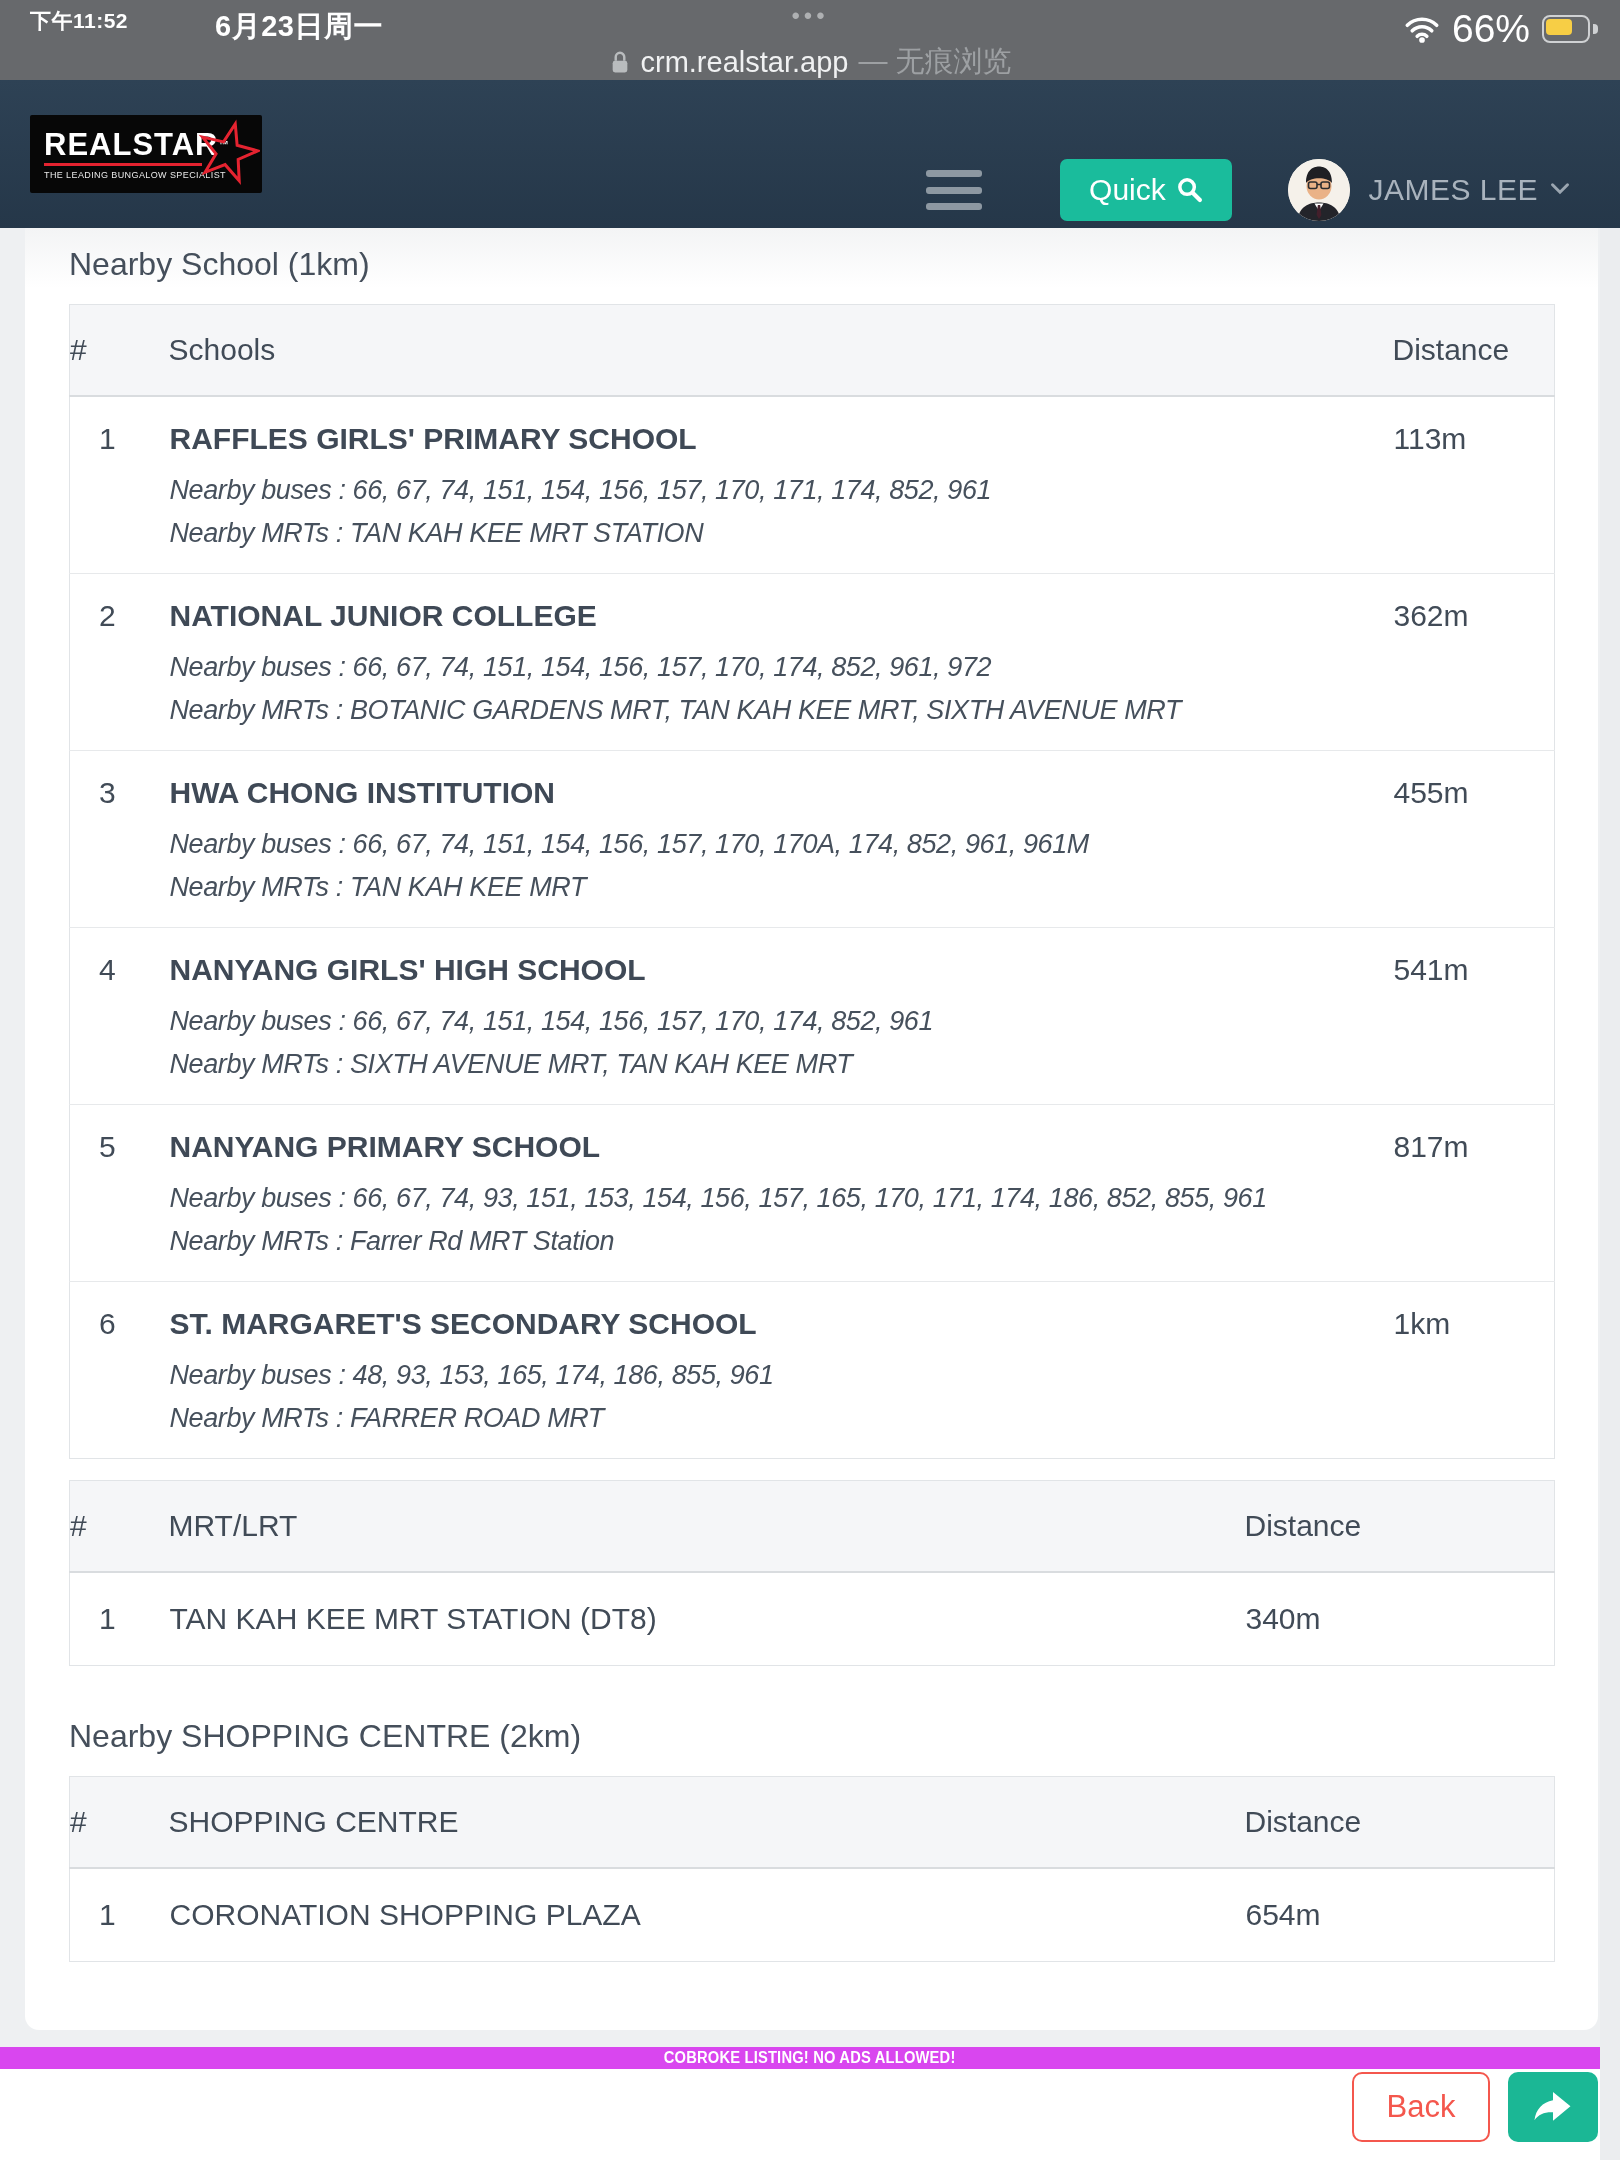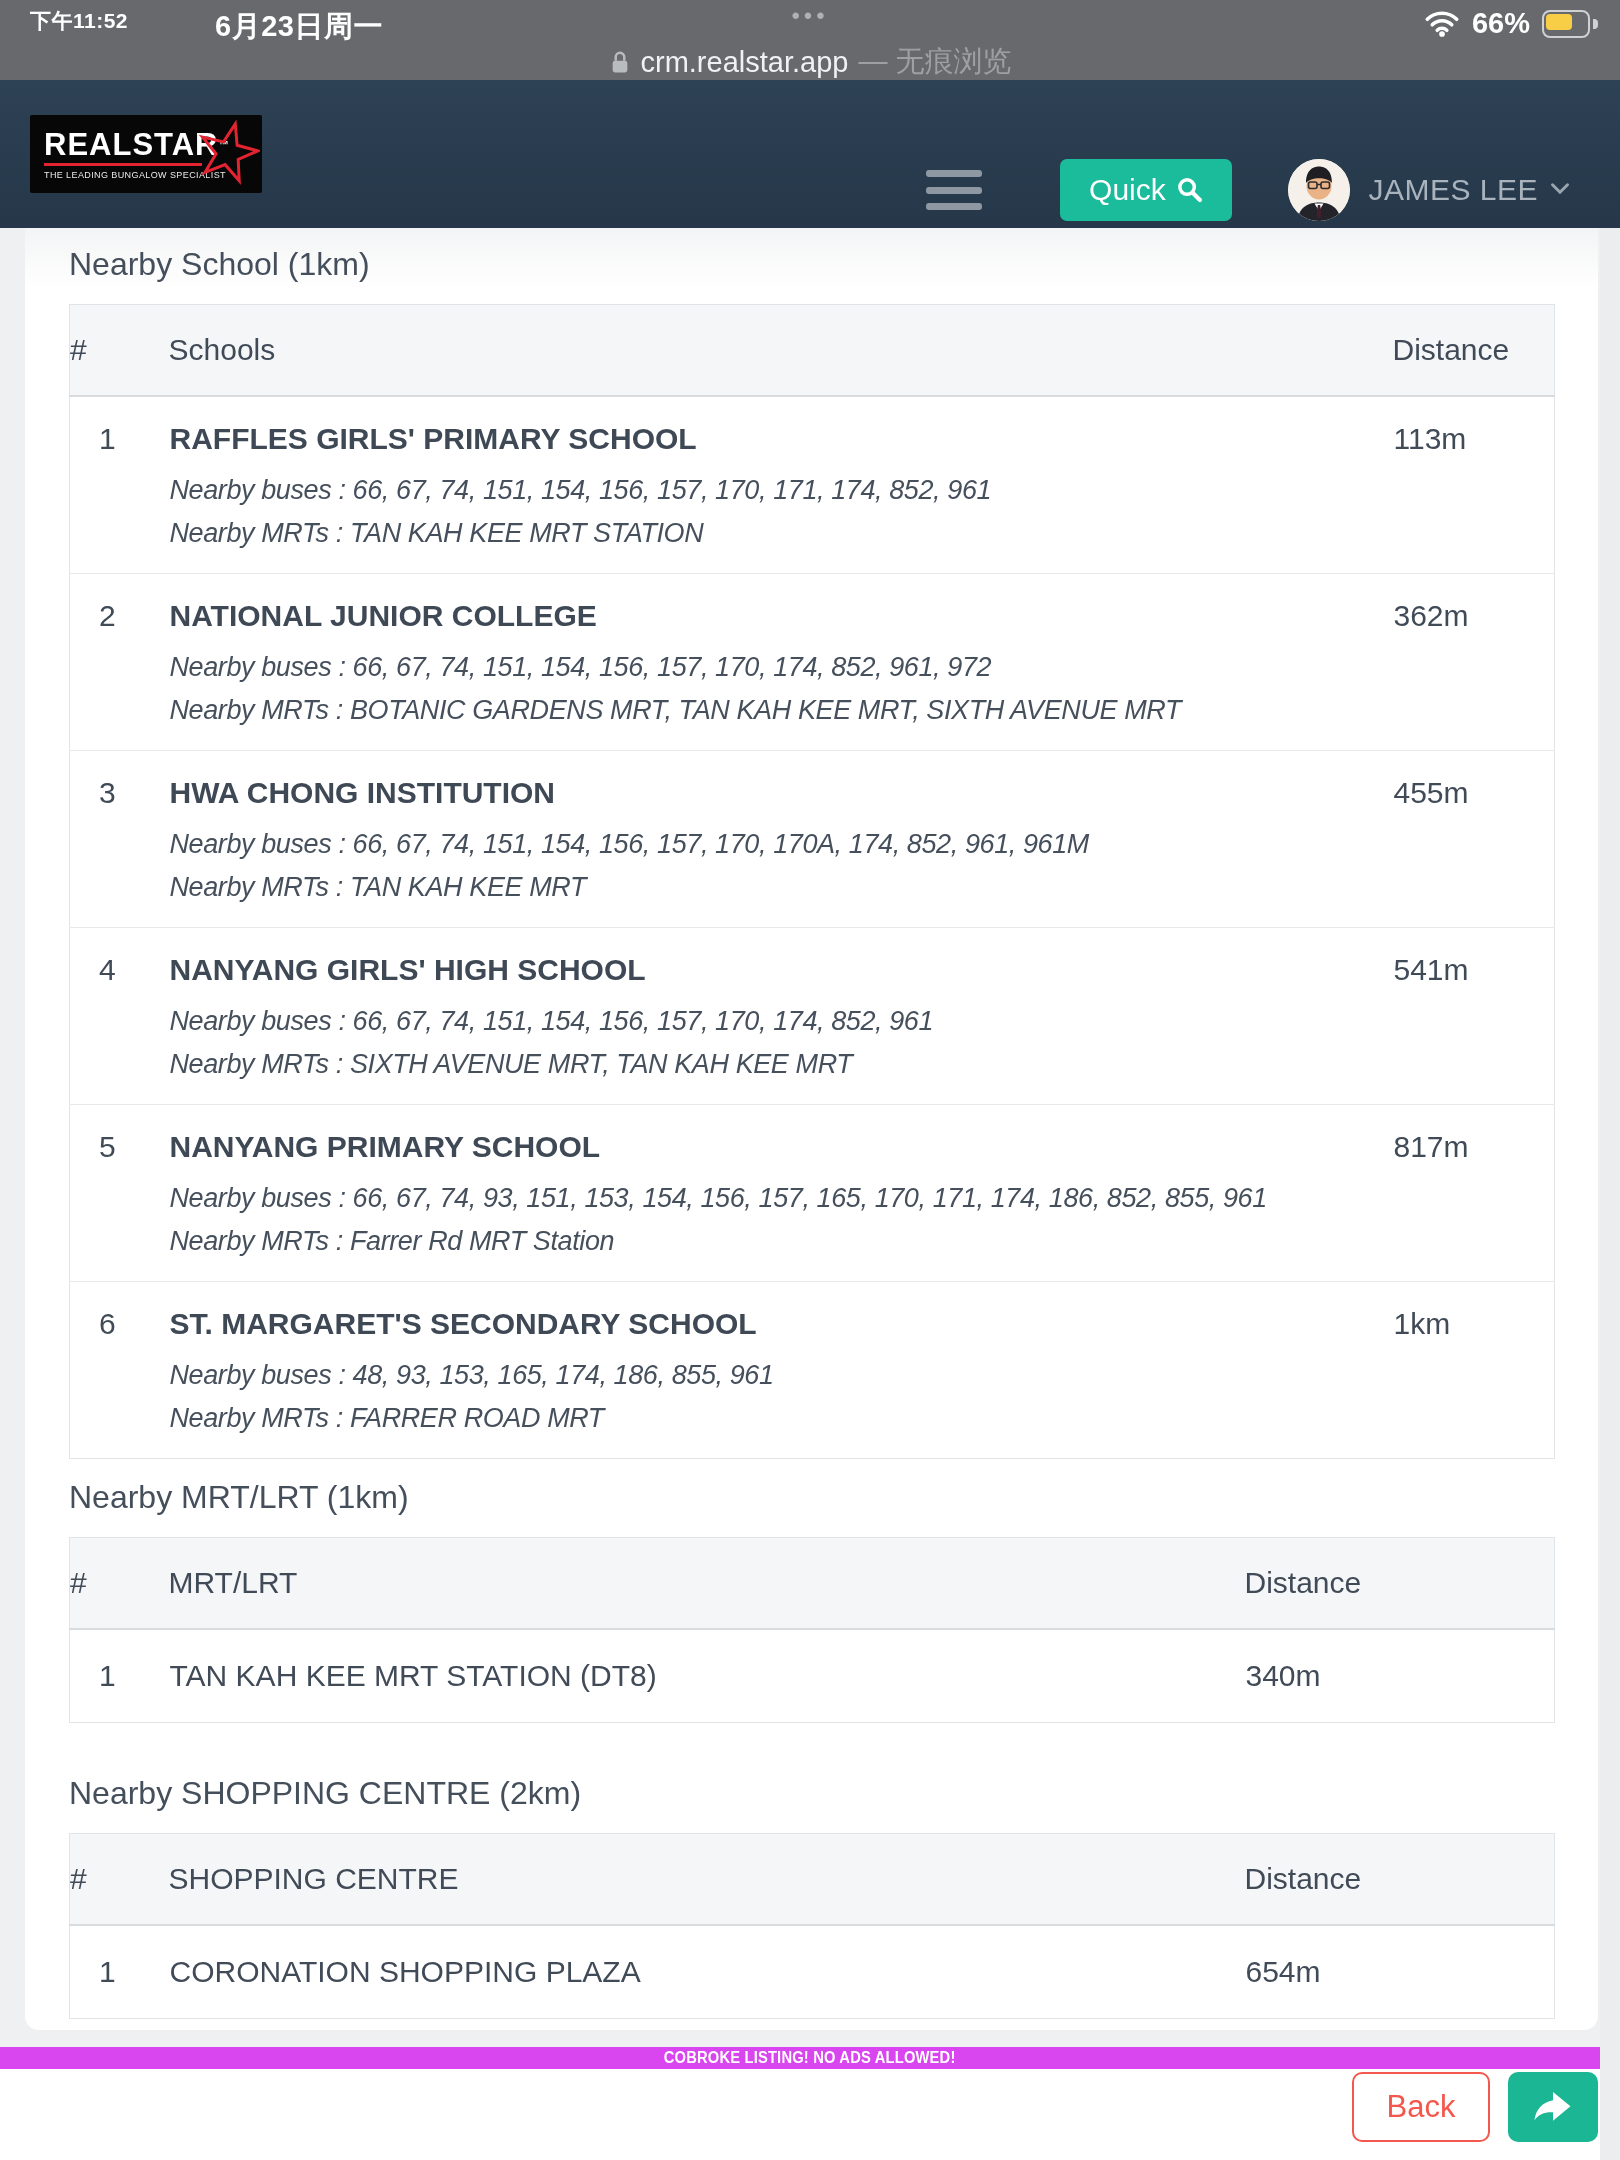--- a/index.html
+++ b/index.html
@@ -12,21 +12,21 @@
   
   .status-bar{
     position:absolute;top:0;left:0;width:1620px;height:80px;
     background:#67696c;color:#fff;z-index:30;
   }
   .sb-row1{position:absolute;top:4px;left:0;right:0;height:34px;}
   .sb-time{position:absolute;left:30px;top:3px;font-size:21px;font-weight:700;letter-spacing:.5px;}
   .sb-date{position:absolute;left:215px;top:3px;font-size:29px;font-weight:700;letter-spacing:.5px;}
   .sb-dots{position:absolute;left:0;right:0;top:-2px;text-align:center;font-size:24px;color:#aeb0b2;letter-spacing:4px;}
   .sb-right{position:absolute;right:22px;top:3px;display:flex;align-items:center;gap:12px;}
-  .sb-batt-pct{font-size:29px;font-weight:700;}
+  .sb-batt-pct{font-size:39px;font-weight:400;}
   .battery{position:relative;width:56px;height:28px;}
   .batt-body{position:absolute;left:0;top:0;width:48px;height:28px;border:2.5px solid #cfd1d3;border-radius:8px;box-sizing:border-box;}
   .batt-fill{position:absolute;left:4px;top:4px;width:26px;height:16px;border-radius:4px;}
   .batt-tip{position:absolute;right:0;top:9px;width:5px;height:10px;background:#cfd1d3;border-radius:0 4px 4px 0;}
   .sb-row2{position:absolute;top:42px;left:0;right:0;height:36px;text-align:center;font-size:29px;}
   .sb-url-wrap{display:inline-flex;align-items:center;gap:10px;}
   .sb-url{color:#f0f1f2;}
   .sb-private{color:#9da0a3;}
   
   .navbar{
@@ -280,21 +280,20 @@
           <p class="school-detail">Nearby buses : 48, 93, 153, 165, 174, 186, 855, 961</p>
           <p class="school-detail">Nearby MRTs : FARRER ROAD MRT</p>
         </td>
         <td>
             <div class="dist-text">1km</div>
           </td>
       </tr>
     </tbody>
   </table>
 
-  <h2 class="section-heading h2">Nearby MRT/LRT (1km)</h2>
 
   <table class="data-table oneline">
     <colgroup>
         <col style="width:99px;">
         <col style="width:1076px;">
         <col style="width:310px;">
       </colgroup>
     <thead>
       <tr>
         <th class="cell-num">#</th>

